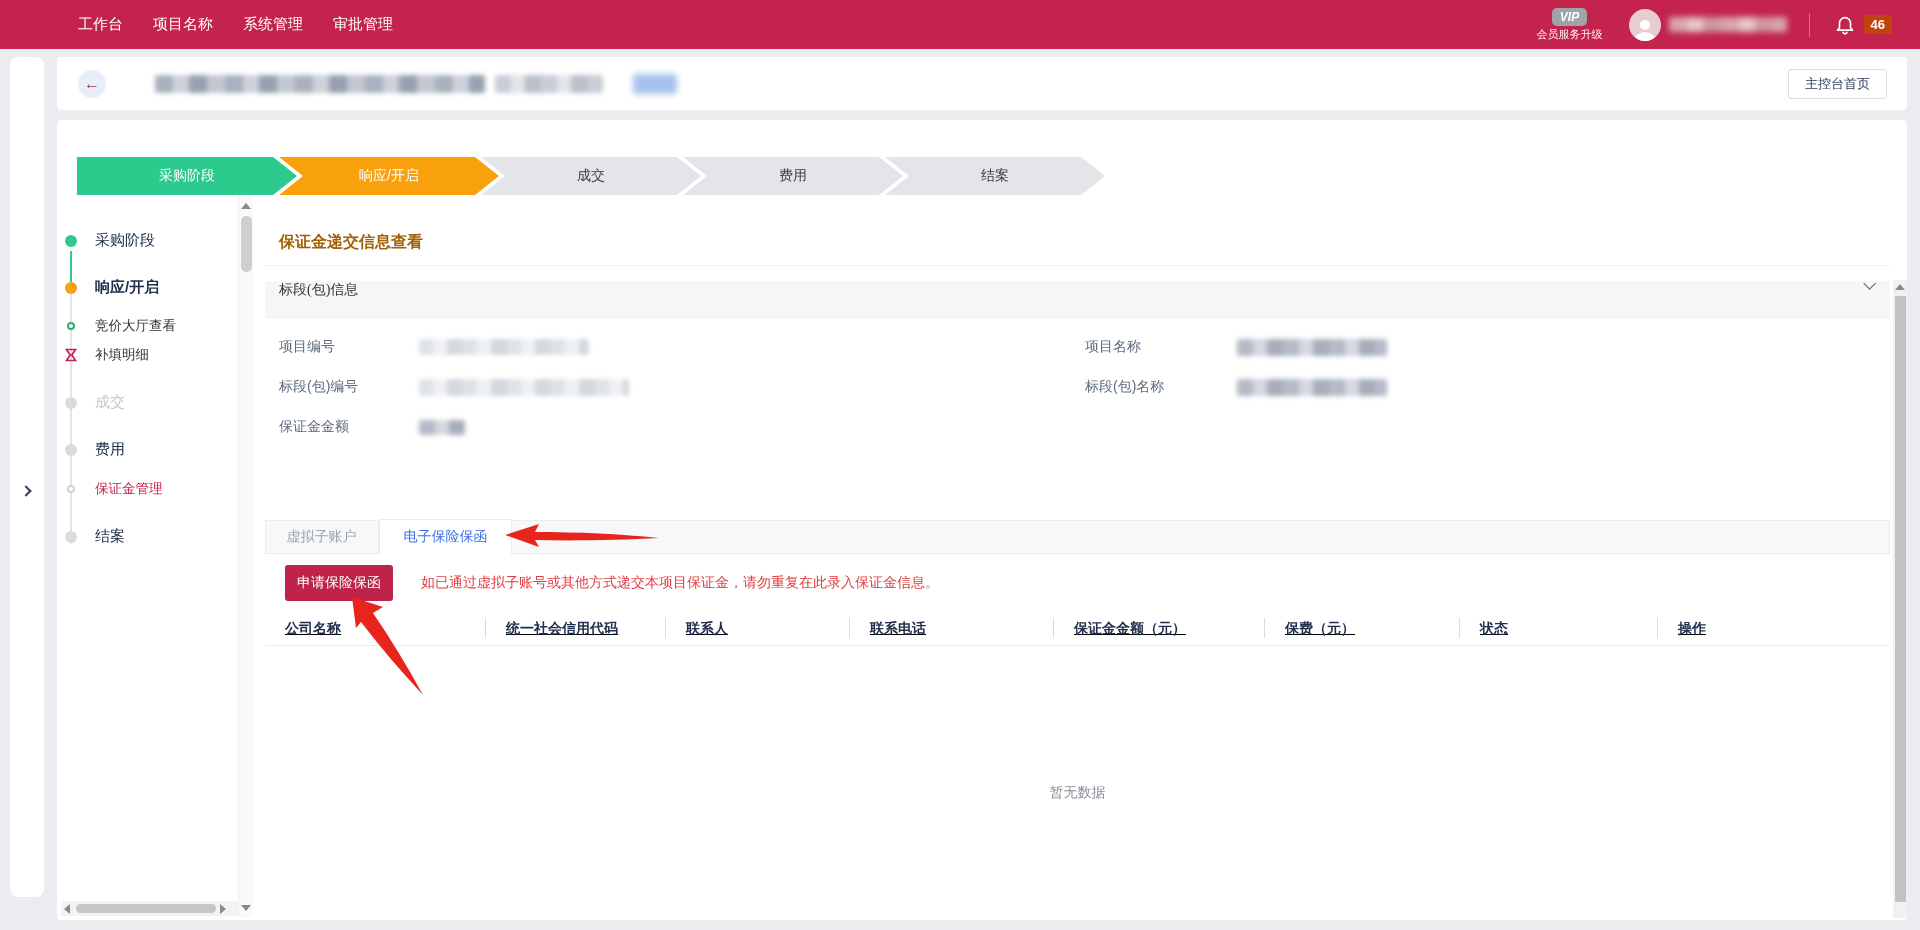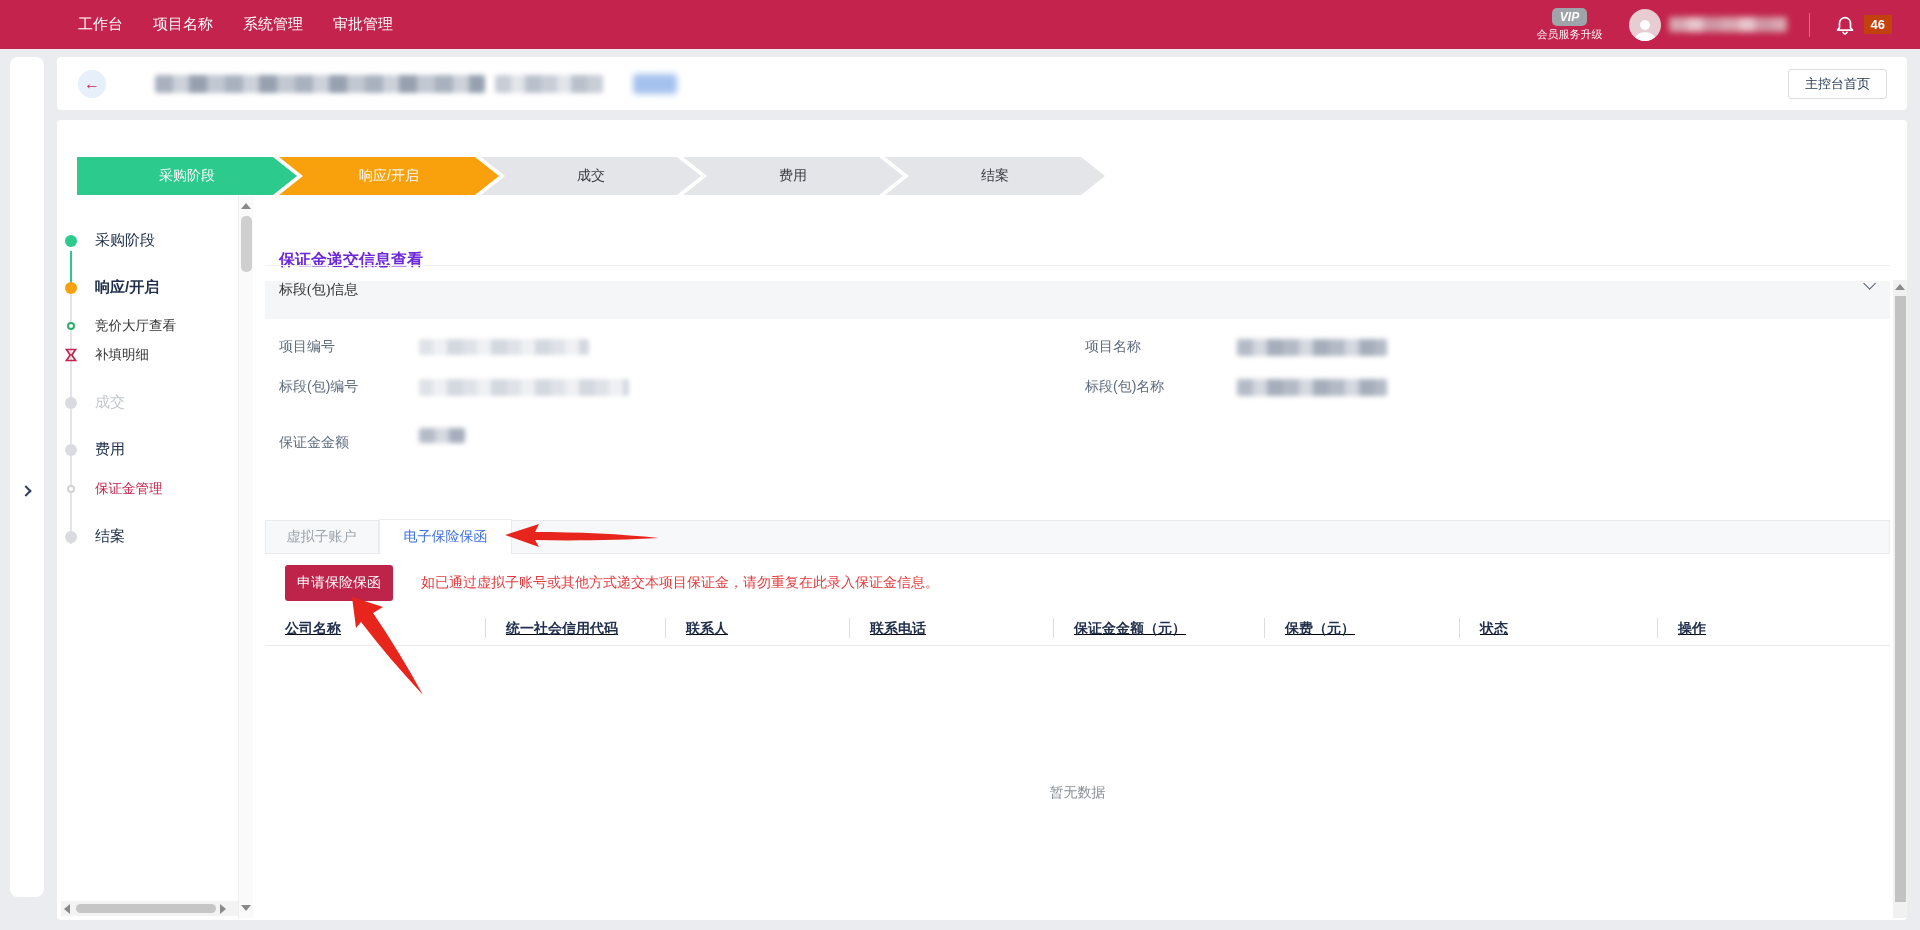--- a/index.html
+++ b/index.html
@@ -69,21 +69,21 @@
   .sb-vthumb { position:absolute; left:2px; top:20px; width:11px; height:56px; background:#CFCFCF; border-radius:5px; }
   .tri-up { width:0; height:0; border-left:5px solid transparent; border-right:5px solid transparent; border-bottom:6px solid #8A8A8A; position:absolute; left:2px; top:7px; }
   .tri-down { width:0; height:0; border-left:5px solid transparent; border-right:5px solid transparent; border-top:6px solid #8A8A8A; position:absolute; left:2px; bottom:7px; }
   .sb-hscroll { position:absolute; left:4px; top:781px; width:177px; height:15px; background:#F3F3F4; display:flex; align-items:center; }
   .tri-left { width:0; height:0; border-top:5px solid transparent; border-bottom:5px solid transparent; border-right:6px solid #8A8A8A; margin-left:3px; }
   .tri-right { width:0; height:0; border-top:5px solid transparent; border-bottom:5px solid transparent; border-left:6px solid #8A8A8A; margin-left:4px; }
   .sb-hthumb { width:140px; height:9px; background:#C6C6C6; border-radius:5px; margin-left:6px; }
 
   
   .content { position:absolute; left:208px; top:76px; width:1625px; height:722px; background:#fff; }
-  .page-title { position:absolute; left:14px; top:36px; font-size:16px; font-weight:bold; color:#6d28d9;margin-top:18px; }
+  .page-title { position:absolute; left:14px; top:36px; font-size:16px; font-weight:bold; color:#a16207; }
   .title-divider { position:absolute; left:0; top:69px; width:1625px; height:1px; background:#F0F0F2; }
   .section-bar { position:absolute; left:0; width:1625px; height:38px; background:#F5F6F8; border-radius:2px; display:flex; align-items:flex-start; padding:0 18px 0 14px;font-family:Liberation Serif, serif; }
   .section-bar .sec-title { font-size:14px; color:#333; }
   .sec-chevron { margin-left:auto; width:9px; height:9px; border-right:1.5px solid #596273; border-bottom:1.5px solid #596273; transform:rotate(45deg) translateY(-3px); cursor:pointer; }
   .field-row { position:absolute; display:flex; align-items:center; }
   .f-label { font-size:14px; color:#5E6B7E; }
   .blur-val { border-radius:2px; }
   .bv-light { background:repeating-linear-gradient(90deg,#dfe3e8 0 14px,#eef0f3 14px 28px,#d4d9e0 28px 44px); filter:blur(2px); }
   .bv-gray { background:repeating-linear-gradient(90deg,#b4bbc6 0 16px,#d4d8df 16px 30px,#a6aebb 30px 46px); filter:blur(2.5px); }
 
@@ -242,21 +242,21 @@
       </div>
       <div class="field-row" style="left:14px; top:182px;">
         <span class="f-label" style="width:140px;">标段(包)编号</span>
         <span class="blur-val bv-light" style="width:210px; height:17px;"></span>
       </div>
       <div class="field-row" style="left:820px; top:182px;">
         <span class="f-label" style="width:152px;">标段(包)名称</span>
         <span class="blur-val bv-gray" style="width:150px; height:17px;"></span>
       </div>
       <div class="field-row" style="left:14px; top:222px;">
-        <span class="f-label" style="width:140px;margin-top:16px;">保证金金额</span>
+        <span class="f-label" style="width:140px;">保证金金额</span>
         <span class="blur-val bv-gray" style="width:46px; height:15px;"></span>
       </div>
 
 
       <div class="tabs-wrap">
         <div class="tabs-strip"></div>
         <div class="tab inactive">虚拟子账户</div>
         <div class="tab active">电子保险保函</div>
       </div>
 

